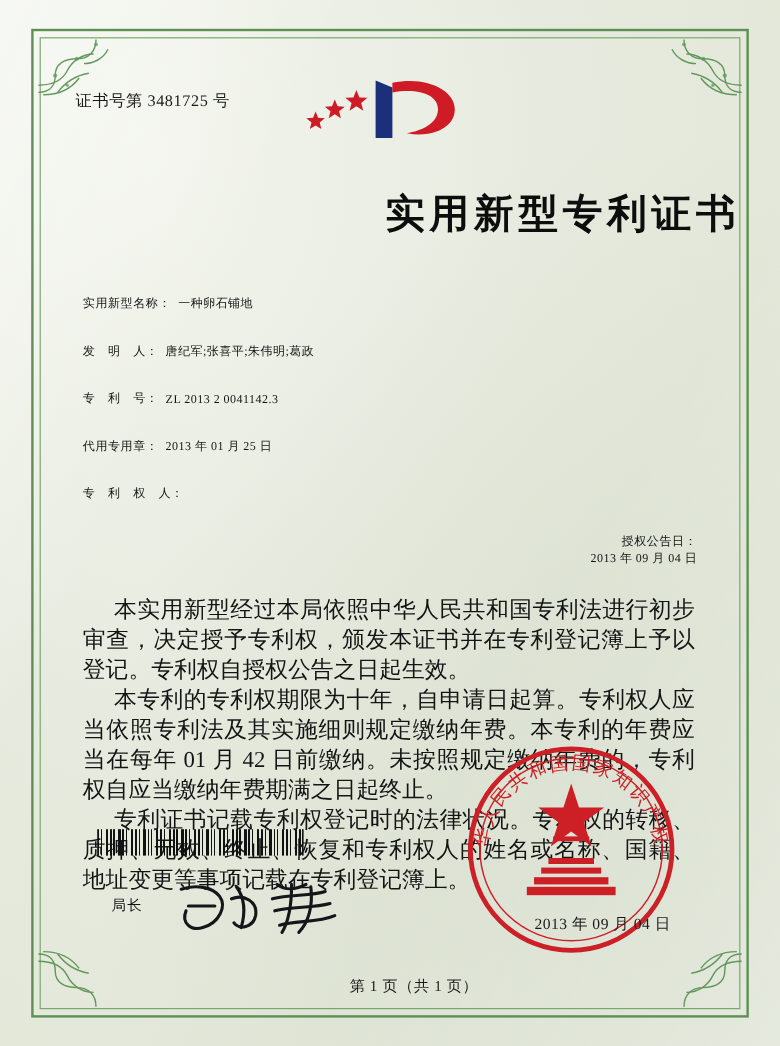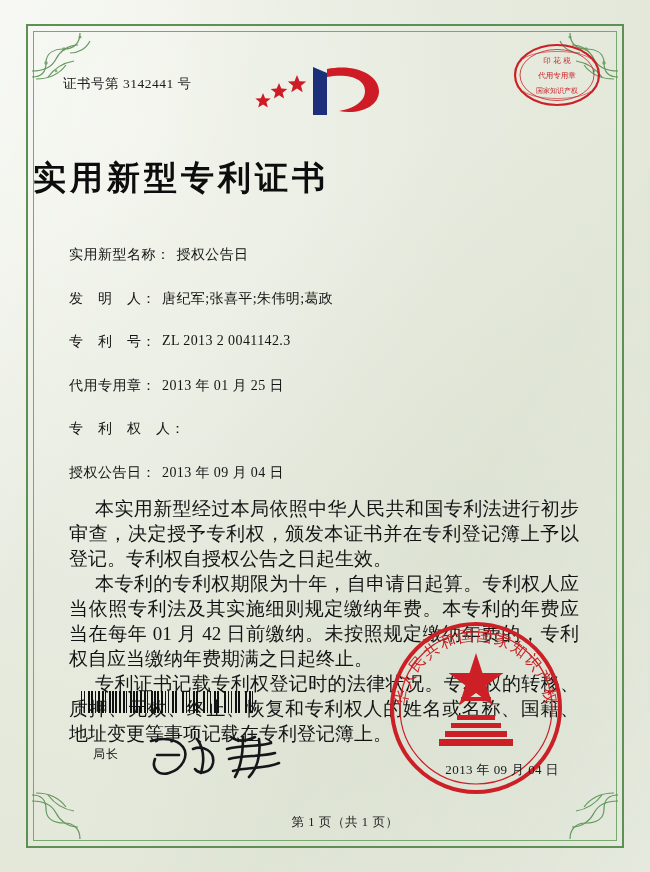--- a/index.html
+++ b/index.html
@@ -63,46 +63,46 @@
   
   .cert-no{
     position:absolute;left:30px;top:44px;
     font-size:13.5px;color:#1b1b1b;letter-spacing:.5px;
     font-family:"Liberation Serif",serif;
   }
 
   
   .title{
     position:absolute;left:0;right:0;top:125px;
-    text-align:left;
+    text-align:right;
     font-family:"DejaVu Serif",serif;
     font-weight:bold;
     font-size:33px;
     letter-spacing:4px;
     color:#0d0d0d;
   }
 
   
   .fields{
     position:absolute;left:36px;right:36px;top:215px;
   }
   .row{
-    display:flex;align-items:flex-start;
+    display:flex;align-items:flex-end;
     margin-bottom:25.5px;
-    font-size:14px;color:#141414;
+    font-size:10px;color:#141414;
   }
   .row .lbl{
     white-space:pre;
     letter-spacing:.5px;
   }
   .row .val{
     margin-left:6px;
     letter-spacing:.4px;
   }
-  .row.tight{margin-bottom:25px;}
+  .row.tight{margin-bottom:25px;flex-direction:column;}
 
   
   .paras{
     position:absolute;left:36px;right:38px;top:465px;
     font-size:19px;line-height:25px;color:#141414;
     text-align:justify;
     font-family:"Liberation Serif",serif;
   }
   .paras p{margin:0 0 0 0;text-indent:26px;}
 
@@ -201,35 +201,22 @@
         <path d="M2 50 C 12 50, 16 44, 16 36 C 16 26, 24 22, 34 22 C 44 22, 50 16, 50 6"></path>
         <path d="M2 44 C 14 44, 22 40, 26 32 C 30 24, 38 18, 48 18"></path>
         <path d="M6 52 C 20 52, 30 46, 36 38"></path>
         <path d="M18 50 C 24 42, 32 36, 44 34"></path>
       </g>
     </svg>
   </div>
 
   <div class="content">
 
-    <div class="seal-top">
-      <svg width="96" height="72" viewBox="0 0 96 72">
-        <ellipse cx="48" cy="36" rx="42" ry="30" fill="none" stroke="#cc2026" stroke-width="2.2"></ellipse>
-        <ellipse cx="48" cy="36" rx="37" ry="25.5" fill="none" stroke="#cc2026" stroke-width="0.8"></ellipse>
-        <text x="48" y="24" text-anchor="middle" font-family="DejaVu Sans, sans-serif" font-size="7.5" fill="#cc2026">印 花 税</text>
-        <text x="48" y="39" text-anchor="middle" font-family="DejaVu Sans, sans-serif" font-size="7.5" fill="#cc2026">代用专用章</text>
-        <text x="48" y="54" text-anchor="middle" font-family="DejaVu Sans, sans-serif" font-size="7" fill="#cc2026">国家知识产权</text>
-        <g stroke="#cc2026" stroke-width="0.7" opacity=".85" fill="none">
-          <path d="M14 20 C 26 10, 70 10, 82 20"></path>
-          <path d="M14 52 C 26 62, 70 62, 82 52"></path>
-        </g>
-      </svg>
-    </div>
-
-    <div class="cert-no">证书号第 3142441 号</div>
+
+    <div class="cert-no">证书号第 3481725 号</div>
 
     <div class="logo">
       <svg width="140" height="64" viewBox="0 0 140 64">
 
         <g fill="#cf1b25">
           <polygon points="8,34 10.1,39.2 15.7,39.5 11.4,43.1 12.8,48.6 8,45.5 3.2,48.6 4.6,43.1 0.3,39.5 5.9,39.2"></polygon>
           <polygon points="24,24 26.3,29.6 32.3,29.9 27.6,33.8 29.1,39.6 24,36.3 18.9,39.6 20.4,33.8 15.7,29.9 21.7,29.6"></polygon>
           <polygon points="42,16 44.5,22.2 51.2,22.5 46,26.8 47.7,33.2 42,29.5 36.3,33.2 38,26.8 32.8,22.5 39.5,22.2"></polygon>
         </g>
 
@@ -237,21 +224,21 @@
 
         <path d="M72 10 C 100 4, 124 16, 124 32 C 124 48, 104 56, 84 52 C 96 50, 110 44, 110 32 C 110 20, 94 14, 72 18 Z" fill="#cf1b25"></path>
       </svg>
     </div>
 
     <div class="title">实用新型专利证书</div>
 
     <div class="fields">
       <div class="row">
         <span class="lbl">实用新型名称：</span>
-        <span class="val">授权公告日</span>
+        <span class="val">一种卵石铺地</span>
       </div>
       <div class="row">
         <span class="lbl">发　明　人：</span>
         <span class="val">唐纪军;张喜平;朱伟明;葛政</span>
       </div>
       <div class="row">
         <span class="lbl">专　利　号：</span>
         <span class="val">ZL 2013 2 0041142.3</span>
       </div>
       <div class="row">

